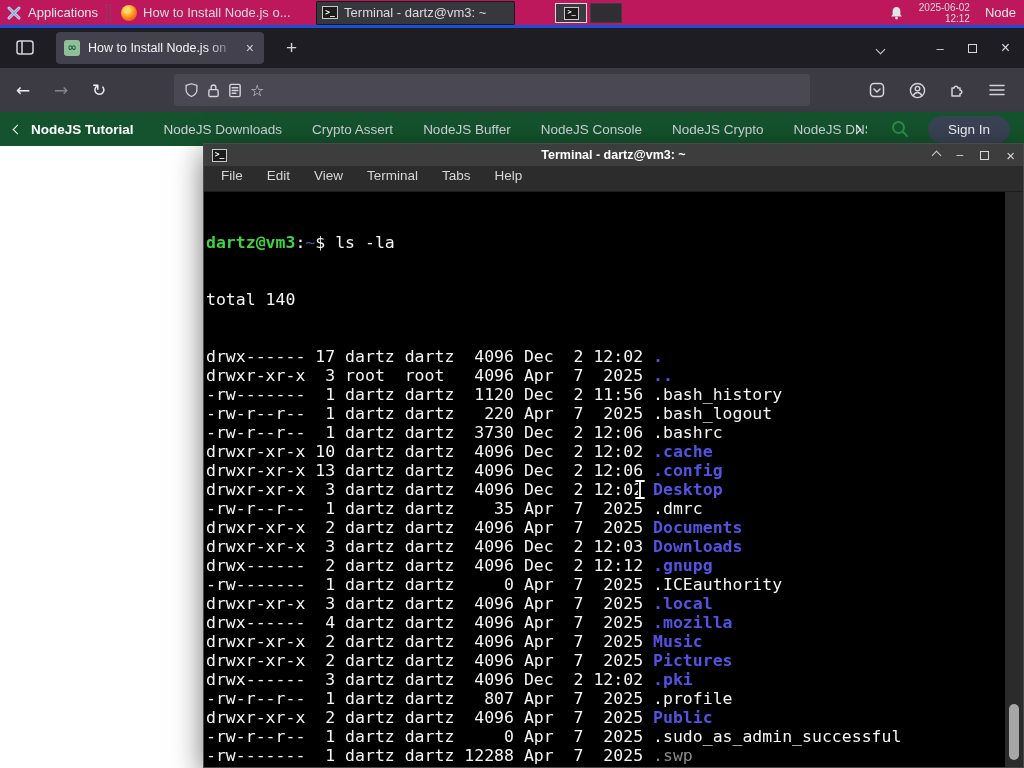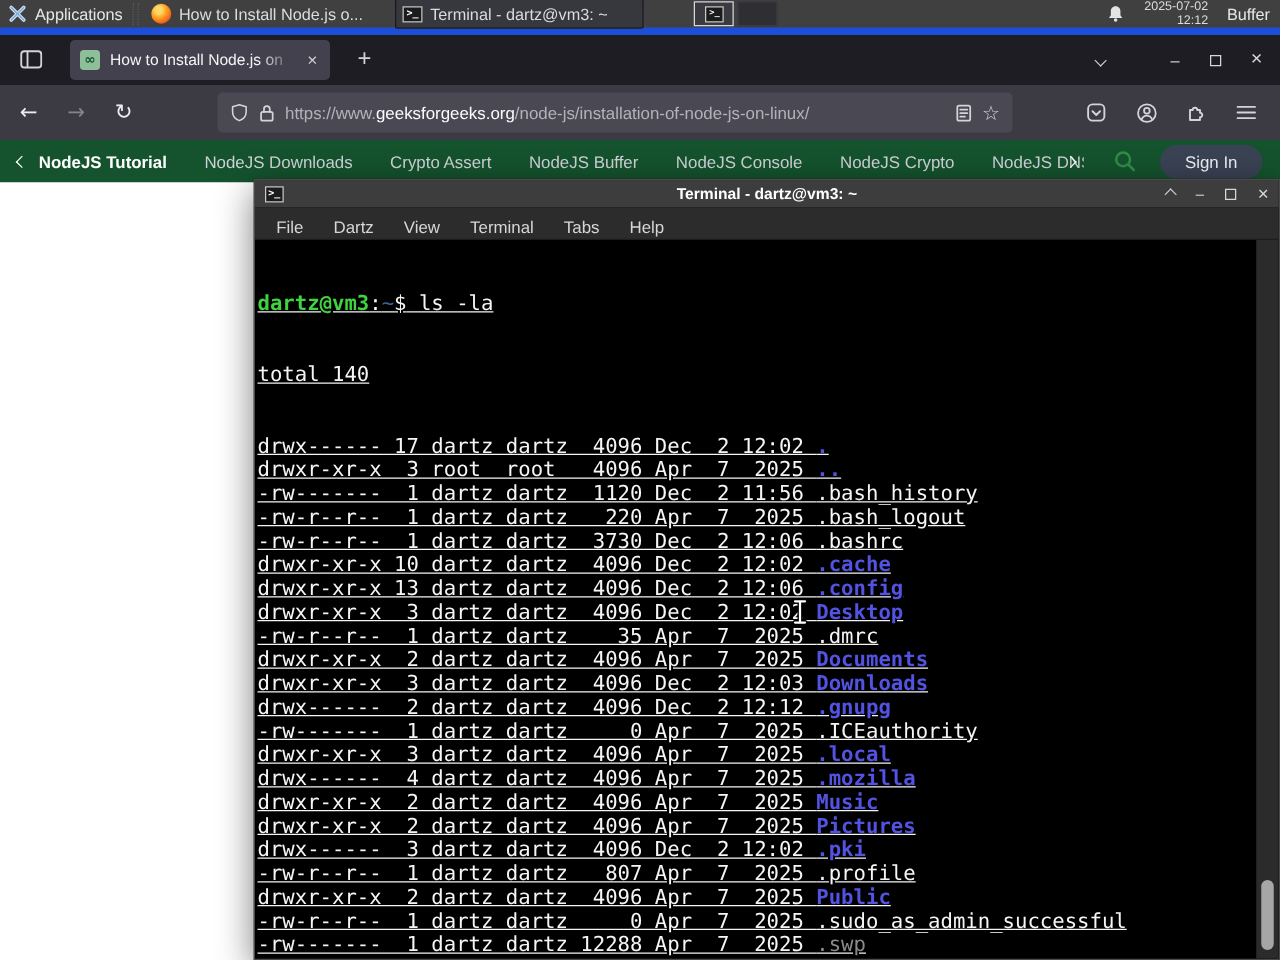--- a/index.html
+++ b/index.html
@@ -2,21 +2,21 @@
 <html><head>
 <meta charset="utf-8">
 <title>Terminal - dartz@vm3: ~</title>
 <style>
   * { margin:0; padding:0; box-sizing:border-box; }
   html,body { width:1024px; height:768px; overflow:hidden; background:#fff;
               font-family:"Liberation Sans", sans-serif; }
 
   
   .panel { position:absolute; left:0; top:0; width:1024px; height:28px;
-           background:#404040; border-bottom:6px solid #1d4ed8;
+           background:#be185d; border-bottom:3px solid #1d4ed8;
            display:flex; align-items:center; color:#e6e6e6; font-size:13px; }
   .apps-btn { display:flex; align-items:center; gap:6px; padding:0 8px 0 6px; height:100%; }
   .panel-sep { width:5px; height:18px; margin-right:4px;
                border-left:1px dotted #5a5a60; border-right:1px dotted #5a5a60; }
   .task { display:flex; align-items:center; gap:6px; width:199px; height:24px;
           padding:0 6px; border-radius:2px; overflow:hidden; }
   .task.active { background:#37373e; box-shadow:inset 0 0 0 1px #19191c; }
   .task-label { white-space:nowrap; overflow:hidden; text-overflow:clip; font-size:13px; color:#dcdcde; }
   .task-icon { width:16px; height:16px; flex:0 0 16px; display:flex; align-items:center; justify-content:center; }
   .icon-firefox  { border-radius:50%; background:radial-gradient(circle at 38% 32%, #ffd968 0 18%, #ff9a1f 45%, #e3461f 85%); }
@@ -87,27 +87,27 @@
 
   
   .terminal { position:absolute; left:203px; top:143px; width:821px; height:625px;
               background:#000; border:1px solid #4a4a4a; box-shadow:0 8px 28px rgba(0,0,0,.55);
               display:flex; flex-direction:column; }
   .t-titlebar { height:22px; background:#3d3d3d; display:flex; align-items:center;
                 padding:0 8px; color:#fff; flex:0 0 22px; }
   .t-title { position:absolute; left:0; right:0; text-align:center; font-size:12.5px; font-weight:bold;
              color:#fff; pointer-events:none; }
   .t-controls { margin-left:auto; display:flex; align-items:center; gap:17px; z-index:2; color:#d8d8d8; font-size:12px; }
-  .t-menubar { height:26px; background:#2c2c2c; display:flex; align-items:flex-end;
+  .t-menubar { height:26px; background:#2c2c2c; display:flex; align-items:flex-start;
                padding:0 6px; gap:2px; flex:0 0 26px; border-bottom:1px solid #1d1d1d; }
   .tmenu-item { color:#d6d6d6; font-size:13.5px; padding:2px 11px; }
   .t-body { position:relative; flex:1; overflow:hidden; }
   .t-pre { font-family:"DejaVu Sans Mono",monospace; font-size:16.5px; line-height:19px;
            color:#f5f5f5; white-space:pre; padding:3px 20px 0 2px; }
-  .ls-line { white-space:pre;text-decoration:underline; }
+  .ls-line { white-space:pre; }
   .fname.dir { color:#5353e3; font-weight:bold; }
   .fname.dim { color:#8a8a8a;margin-top:28px; }
   .fname.file { color:#f5f5f5; }
   .p-user { color:#3fd33f; font-weight:bold; }
   .p-path { color:#3465a4; }
   .t-scroll { position:absolute; right:0; top:0; bottom:0; width:18px; background:#2b2b2b; }
   .t-thumb { position:absolute; left:4px; bottom:7px; width:10px; height:56px;
              border-radius:5px; background:#a6a6a6; }
   .ibeam { position:absolute; left:430px; top:287px; width:12px; height:21px; }
 
@@ -140,24 +140,24 @@
       <div class="mini-term">&gt;_</div>
     </div>
     <div class="ws"></div>
   </div>
   <div class="panel-right">
     <svg width="15" height="16" viewBox="0 0 16 16">
       <path d="M8 1.5c-2.6 0-4.1 2-4.1 4.3v3.4L2.3 11.6h11.4L12.1 9.2V5.8C12.1 3.5 10.6 1.5 8 1.5z" fill="#e4e4e6"></path>
       <circle cx="8" cy="13.4" r="1.5" fill="#e4e4e6"></circle>
     </svg>
     <div class="clock">
-      <div>2025-07-02</div>
+      <div>2025-06-02</div>
       <div>12:12</div>
     </div>
-    <span class="panel-user">Buffer</span>
+    <span class="panel-user">Node</span>
   </div>
 </div>
 
 <div class="tabstrip">
   <div class="fxview-btn">
     <svg width="18" height="16" viewBox="0 0 18 16">
       <rect x="1" y="1" width="16" height="13" rx="2.5" class="st"></rect>
       <line x1="6" y1="1.5" x2="6" y2="13.5" class="st"></line>
     </svg>
   </div>
@@ -180,21 +180,20 @@
   <span class="nav-btn disabled">→</span>
   <span class="nav-btn">↻</span>
   <div class="urlbar">
     <svg width="15" height="16" viewBox="0 0 18 18">
       <path d="M9 1.5 L2.5 3.5 v5 c0 4.5 3.2 7 6.5 8.3 3.3-1.3 6.5-3.8 6.5-8.3 v-5 Z" class="st"></path>
     </svg>
     <svg width="13" height="15" viewBox="0 0 14 16">
       <rect x="2" y="7" width="10" height="7.5" rx="1.5" class="st"></rect>
       <path d="M4.5 7 V4.5 a2.5 2.5 0 0 1 5 0 V7" class="st"></path>
     </svg>
-    <span class="url-text"><span>https://www.</span><span class="host">geeksforgeeks.org</span><span>/node-js/installation-of-node-js-on-linux/</span></span>
     <svg width="14" height="15" viewBox="0 0 14 16">
       <rect x="1.5" y="1.5" width="11" height="13" rx="1.5" class="st"></rect>
       <line x1="4" y1="5" x2="10" y2="5" class="st"></line>
         <line x1="4" y1="8" x2="10" y2="8" class="st"></line>
         <line x1="4" y1="11" x2="8" y2="11" class="st"></line>
     </svg>
     <span style="color:#d4d4d8;font-size:16px;font-family:'DejaVu Sans',sans-serif;">☆</span>
   </div>
   <div class="nav-right">
     <span class="nav-btn">
@@ -252,21 +251,21 @@
     <span class="t-title">Terminal - dartz@vm3: ~</span>
     <span class="t-controls">
       <span class="chev up"></span>
       <span>–</span>
       <span class="glyph-box"></span>
       <span style="font-size:15px;">×</span>
     </span>
   </div>
   <div class="t-menubar" id="t-menubar">
       <span class="tmenu-item">File</span>
-      <span class="tmenu-item">Dartz</span>
+      <span class="tmenu-item">Edit</span>
       <span class="tmenu-item">View</span>
       <span class="tmenu-item">Terminal</span>
       <span class="tmenu-item">Tabs</span>
       <span class="tmenu-item">Help</span>
     </div>
   <div class="t-body">
     <div class="t-pre" id="t-pre">
       <div class="ls-line"><span class="p-user">dartz@vm3</span><span>:</span><span class="p-path">~</span><span>$</span><span> ls -la</span></div>
       <div class="ls-line">total 140</div>
       <div id="listing"><div class="ls-line"><span class="meta">drwx------ 17 dartz dartz  4096 Dec  2 12:02 </span><span class="fname dir">.</span></div><div class="ls-line"><span class="meta">drwxr-xr-x  3 root  root   4096 Apr  7  2025 </span><span class="fname dir">..</span></div><div class="ls-line"><span class="meta">-rw-------  1 dartz dartz  1120 Dec  2 11:56 </span><span class="fname file">.bash_history</span></div><div class="ls-line"><span class="meta">-rw-r--r--  1 dartz dartz   220 Apr  7  2025 </span><span class="fname file">.bash_logout</span></div><div class="ls-line"><span class="meta">-rw-r--r--  1 dartz dartz  3730 Dec  2 12:06 </span><span class="fname file">.bashrc</span></div><div class="ls-line"><span class="meta">drwxr-xr-x 10 dartz dartz  4096 Dec  2 12:02 </span><span class="fname dir">.cache</span></div><div class="ls-line"><span class="meta">drwxr-xr-x 13 dartz dartz  4096 Dec  2 12:06 </span><span class="fname dir">.config</span></div><div class="ls-line"><span class="meta">drwxr-xr-x  3 dartz dartz  4096 Dec  2 12:02 </span><span class="fname dir">Desktop</span></div><div class="ls-line"><span class="meta">-rw-r--r--  1 dartz dartz    35 Apr  7  2025 </span><span class="fname file">.dmrc</span></div><div class="ls-line"><span class="meta">drwxr-xr-x  2 dartz dartz  4096 Apr  7  2025 </span><span class="fname dir">Documents</span></div><div class="ls-line"><span class="meta">drwxr-xr-x  3 dartz dartz  4096 Dec  2 12:03 </span><span class="fname dir">Downloads</span></div><div class="ls-line"><span class="meta">drwx------  2 dartz dartz  4096 Dec  2 12:12 </span><span class="fname dir">.gnupg</span></div><div class="ls-line"><span class="meta">-rw-------  1 dartz dartz     0 Apr  7  2025 </span><span class="fname file">.ICEauthority</span></div><div class="ls-line"><span class="meta">drwxr-xr-x  3 dartz dartz  4096 Apr  7  2025 </span><span class="fname dir">.local</span></div><div class="ls-line"><span class="meta">drwx------  4 dartz dartz  4096 Apr  7  2025 </span><span class="fname dir">.mozilla</span></div><div class="ls-line"><span class="meta">drwxr-xr-x  2 dartz dartz  4096 Apr  7  2025 </span><span class="fname dir">Music</span></div><div class="ls-line"><span class="meta">drwxr-xr-x  2 dartz dartz  4096 Apr  7  2025 </span><span class="fname dir">Pictures</span></div><div class="ls-line"><span class="meta">drwx------  3 dartz dartz  4096 Dec  2 12:02 </span><span class="fname dir">.pki</span></div><div class="ls-line"><span class="meta">-rw-r--r--  1 dartz dartz   807 Apr  7  2025 </span><span class="fname file">.profile</span></div><div class="ls-line"><span class="meta">drwxr-xr-x  2 dartz dartz  4096 Apr  7  2025 </span><span class="fname dir">Public</span></div><div class="ls-line"><span class="meta">-rw-r--r--  1 dartz dartz     0 Apr  7  2025 </span><span class="fname file">.sudo_as_admin_successful</span></div><div class="ls-line"><span class="meta">-rw-------  1 dartz dartz 12288 Apr  7  2025 </span><span class="fname dim">.swp</span></div><div class="ls-line"><span class="meta">drwxr-xr-x  2 dartz dartz  4096 Apr  7  2025 </span><span class="fname dir">Templates</span></div></div>

